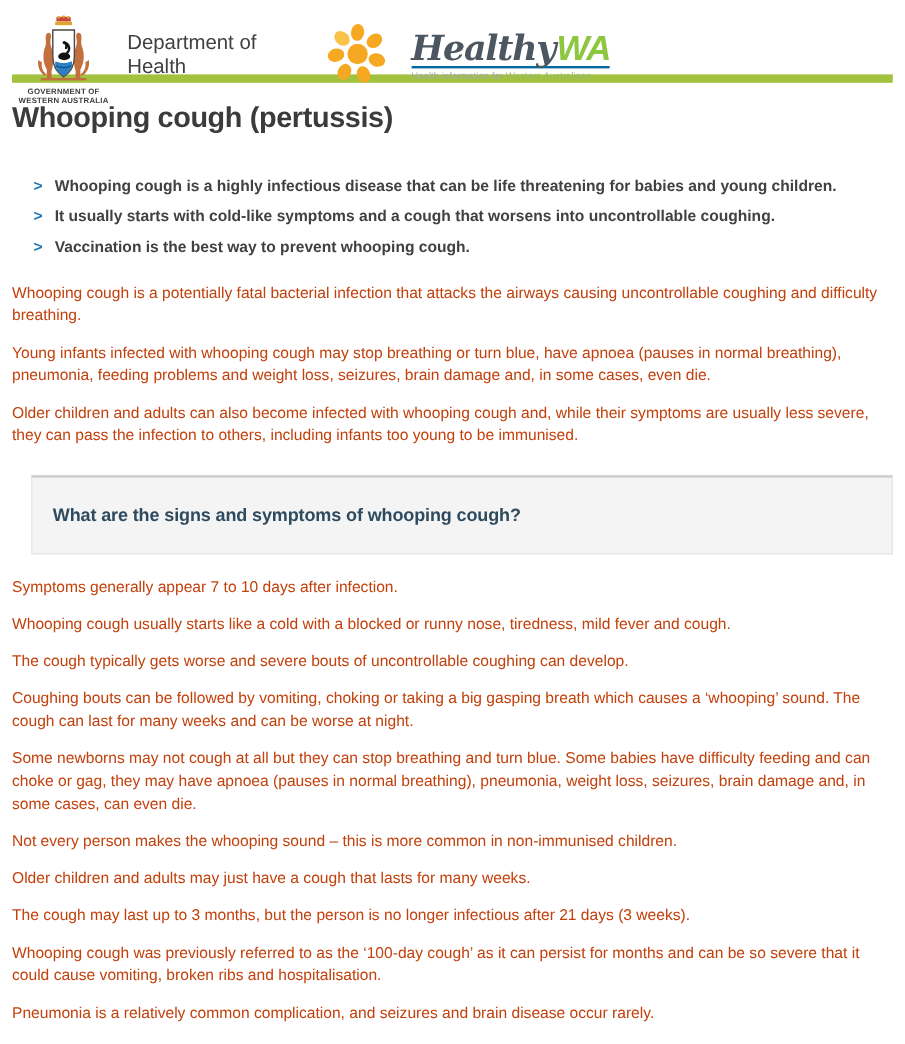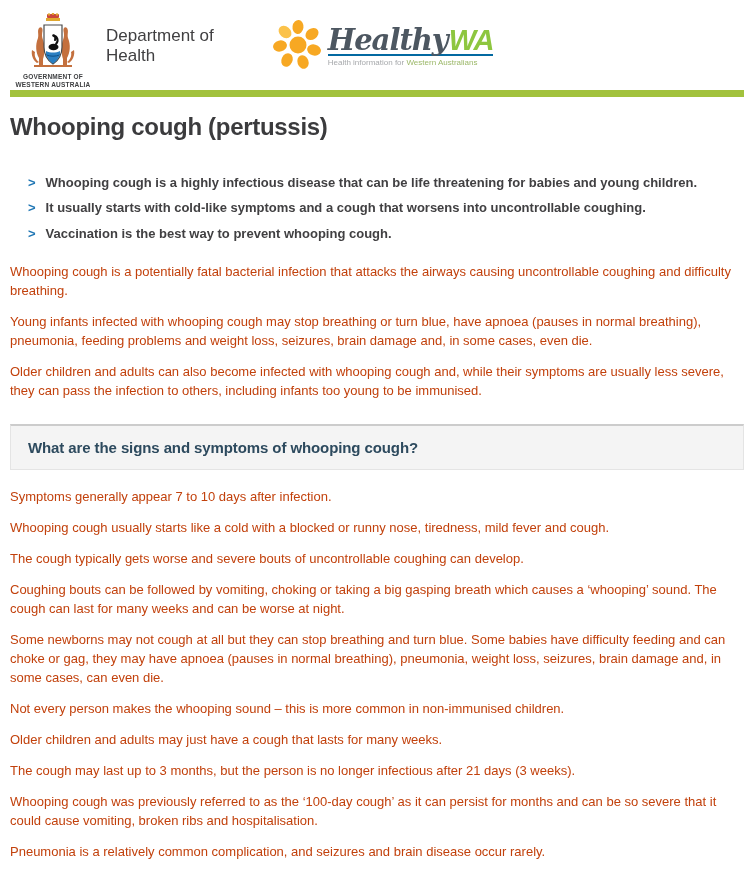--- a/index.html
+++ b/index.html
@@ -1,43 +1,43 @@
 <!DOCTYPE html>
 <html><head>
 <meta charset="utf-8">
 <style>
   html,body{margin:0;padding:0;background:#ffffff;}
   body{width:754px;font-family:"Liberation Sans",sans-serif;color:#58595b;}
   .page{padding:0 10px;}
 
   
-  .site-header{display:flex;align-items:flex-start;padding:13px 0 6px 6px;height:90px;box-sizing:border-box;}
+  .site-header{display:flex;align-items:flex-start;padding:13px 0 6px 6px;height:62px;box-sizing:border-box;}
   .gov-logo{display:flex;flex-direction:column;align-items:center;width:74px;cursor:pointer;}
   .gov-caption{font-size:6.5px;font-weight:bold;color:#3f4042;text-align:center;line-height:1.25;letter-spacing:.2px;margin-top:2px;white-space:nowrap;}
   .dept{margin-left:16px;padding-top:13px;font-size:17px;color:#414042;line-height:1.18;}
   .dept .bold{font-weight:normal;}
-  .hwa{margin-left:58px;display:flex;align-items:center;padding-top:6px;cursor:pointer;}
+  .hwa{margin-left:58px;display:flex;align-items:center;padding-top:6px;cursor:pointer;gap:15px;}
   .hwa-words{margin-left:4px;}
   .hwa-name{white-space:nowrap;}
   .hwa-script{font-family:"DejaVu Serif",serif;font-style:italic;font-weight:bold;font-size:29px;color:#4d5761;letter-spacing:-1px;}
   .hwa-wa{font-family:"Liberation Sans",sans-serif;font-style:italic;font-weight:bold;font-size:29px;color:#8dc63f;letter-spacing:-1px;margin-left:1px;}
   .hwa-tagline{font-size:8px;color:#a7a9ac;margin-top:-3px;border-top:2px solid #0369a1;padding-top:2px;}
   .hwa-tagline .green{color:#9cb869;}
 
   
   .green-bar{height:7px;background:#a2c23d;margin:0 0 6px 0;}
 
   
   h1{font-size:24px;font-weight:bold;color:#3b3b3d;margin:16px 0 34px 0;letter-spacing:-.3px;}
   ul.keypoints{list-style:none;margin:0 0 20px 18px;padding:0;}
   ul.keypoints li{display:flex;font-size:13px;font-weight:bold;color:#414042;margin-bottom:9px;line-height:1.25;}
   ul.keypoints .arrow{color:#1f76b4;margin-right:10px;flex:0 0 auto;}
   p.body{font-size:13px;line-height:19px;margin:0 0 12px 0;color:#c2410c;}
 
-  .section-box{background:#f4f4f4;border:1px solid #e4e4e4;border-top:2px solid #cccccc;margin:24px 0 17px 0;padding:13px 17px;}
+  .section-box{background:#f4f4f4;border:1px solid #e4e4e4;border-top:2px solid #cccccc;margin:24px 0 17px 16px;padding:23px 17px;}
   .section-box h2{margin:0;font-size:15px;font-weight:bold;color:#2d4a5e;letter-spacing:-.1px;}
 </style>
 </head>
 <body>
 
 <div class="page">
 
   <header class="site-header">
 
     <div class="gov-logo">

